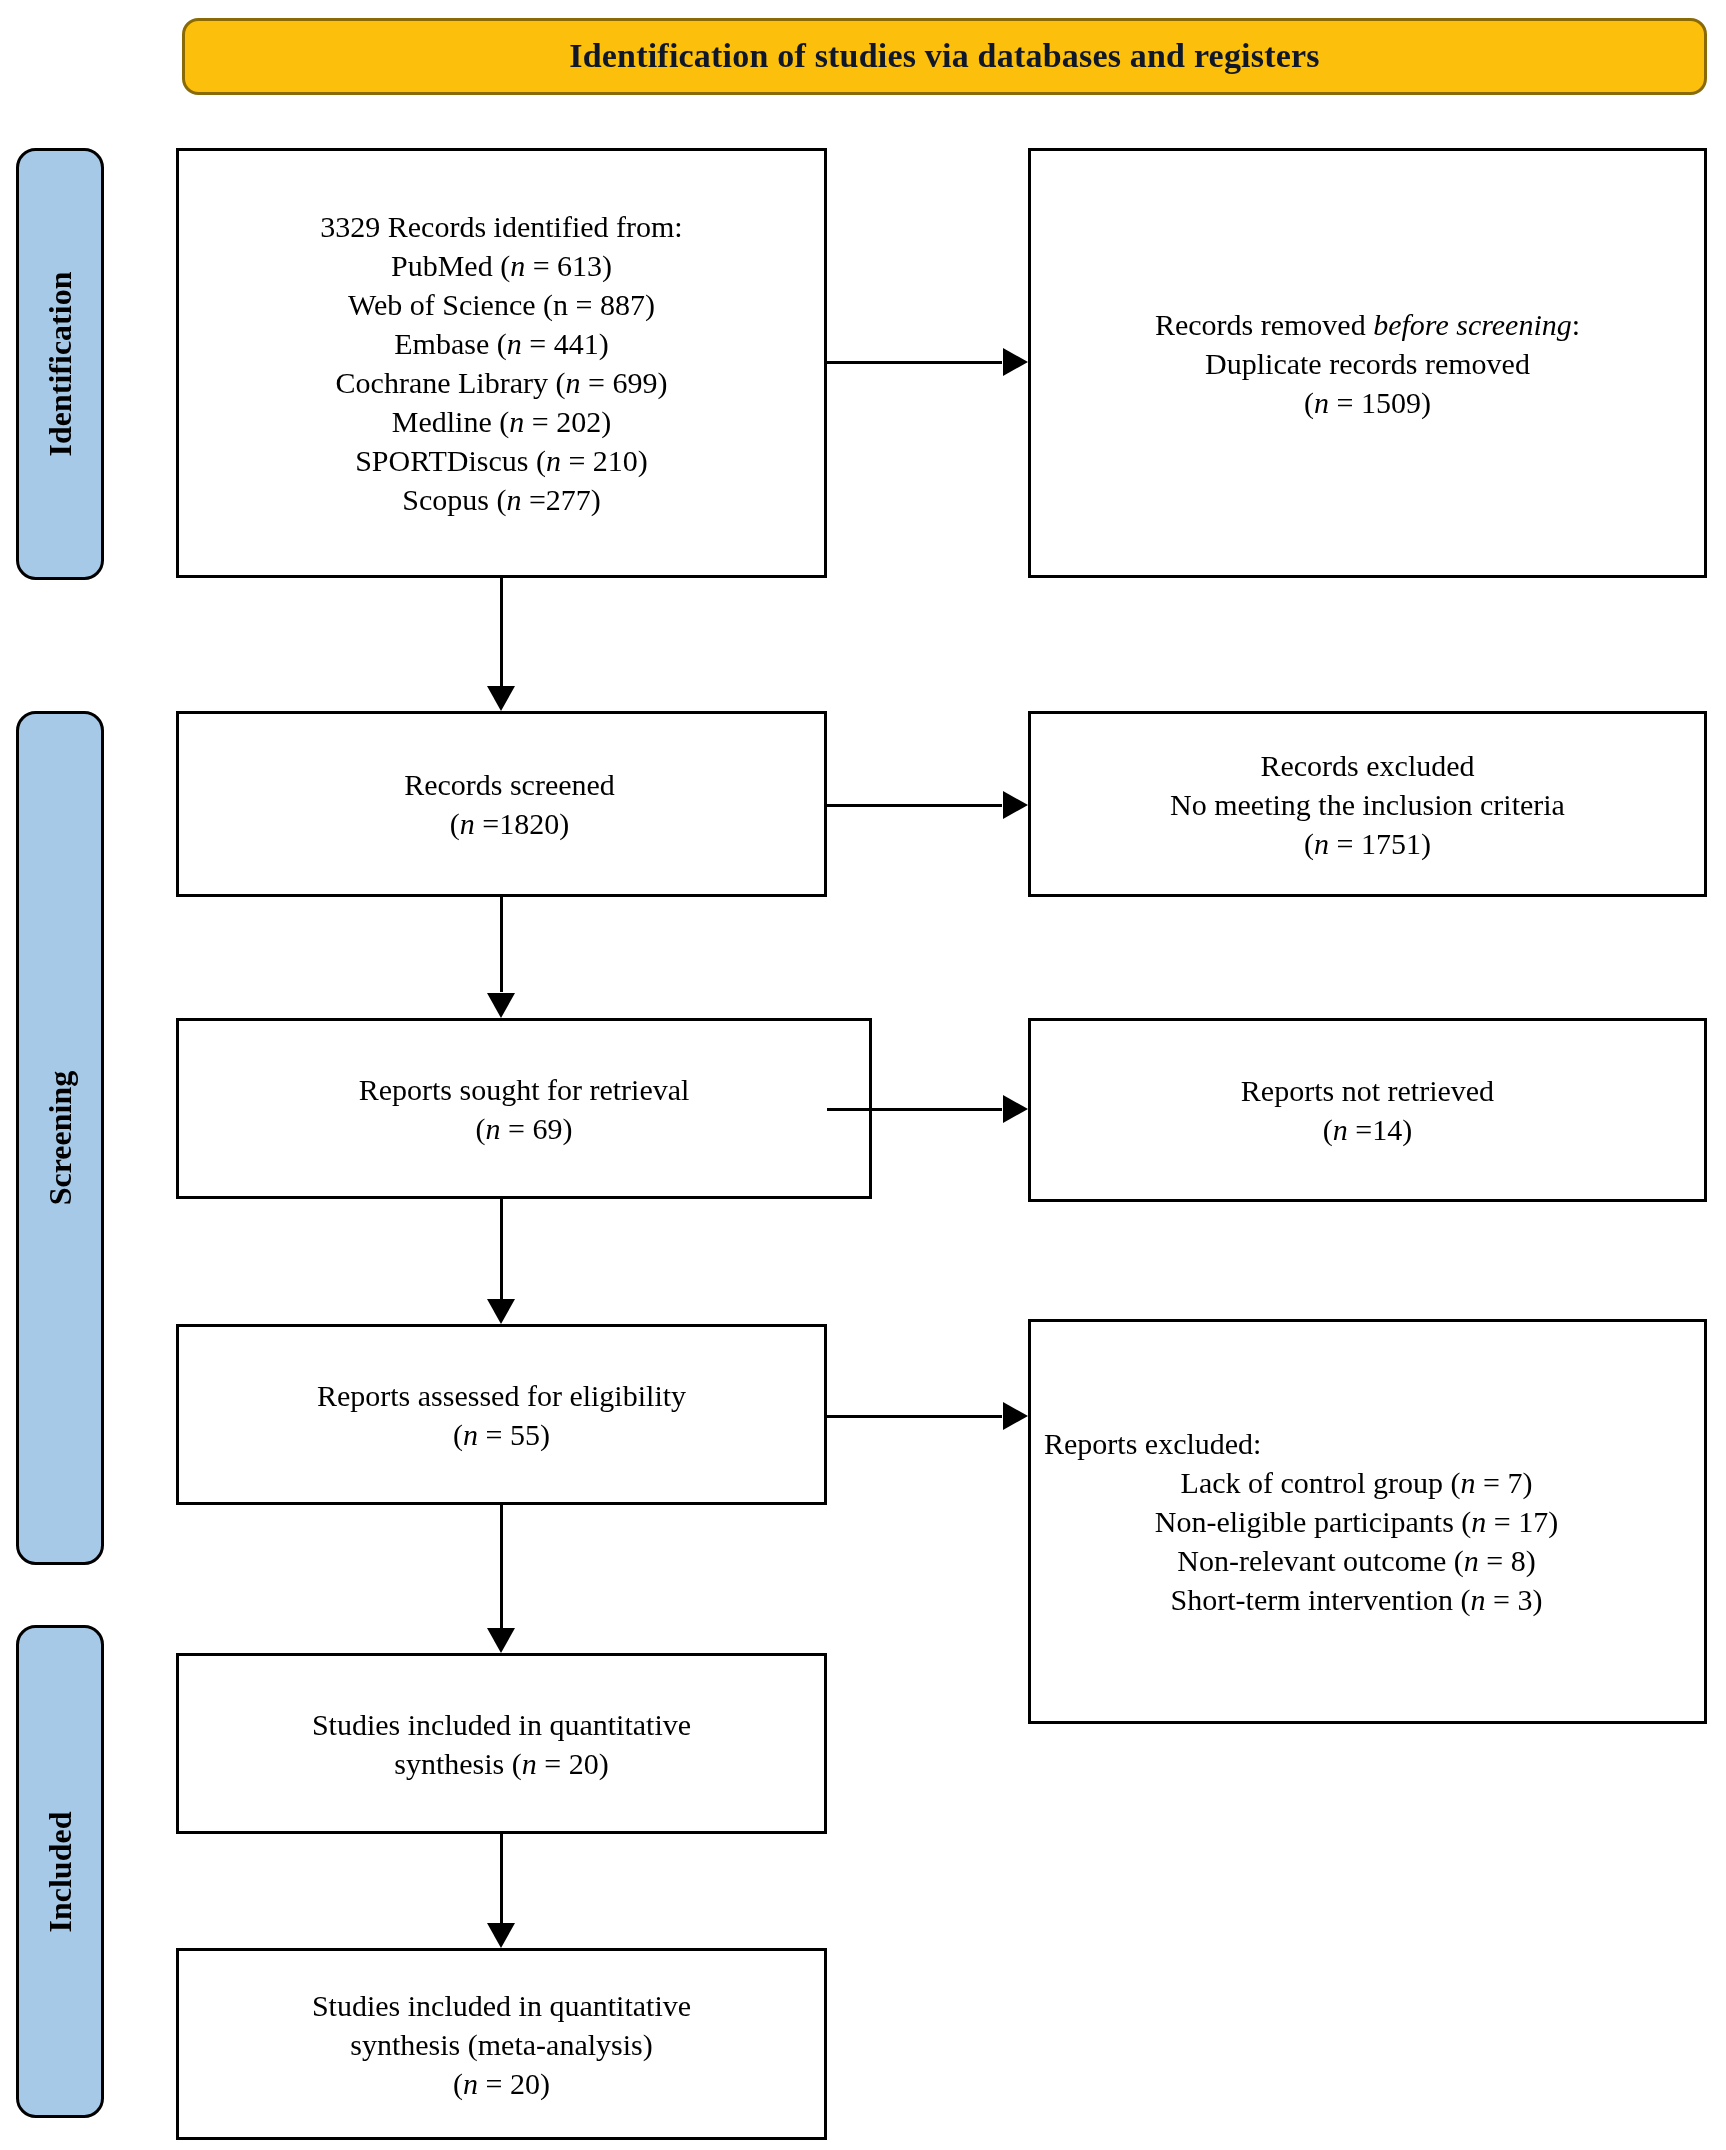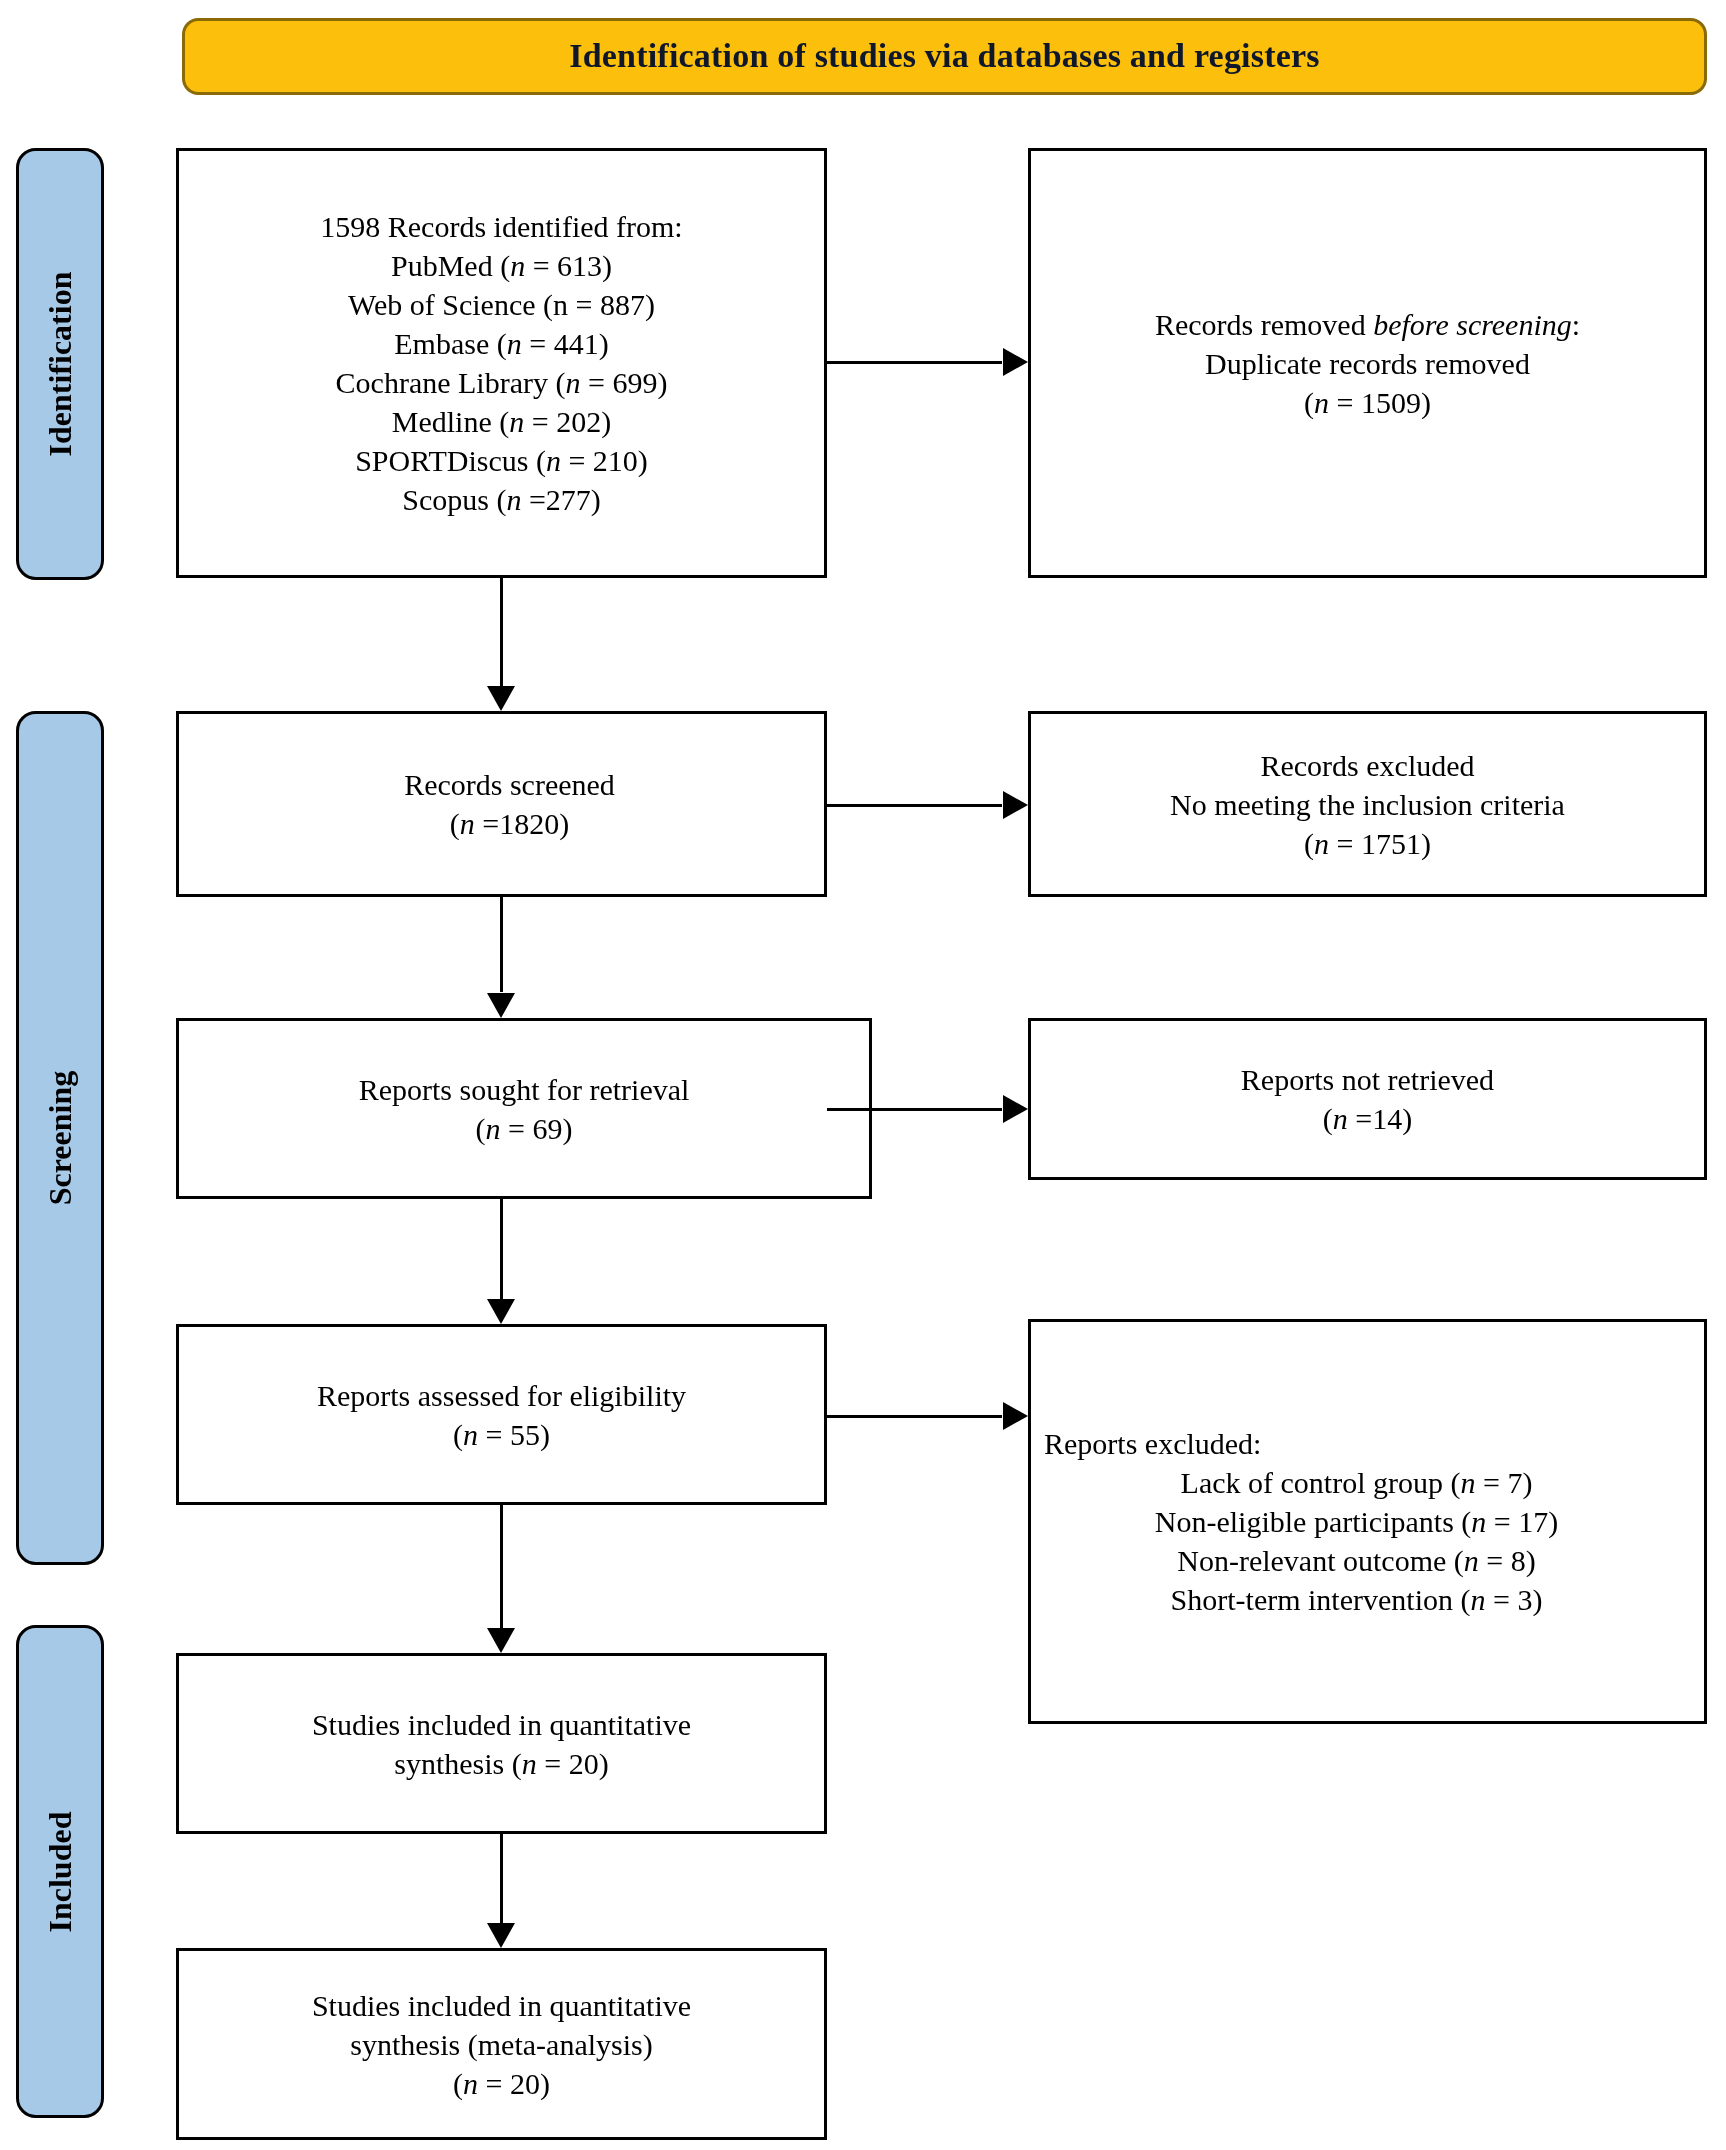--- a/index.html
+++ b/index.html
@@ -139,21 +139,21 @@
 
   <div class="stage-bar" style="left:16.4px; top:711px; width:88px; height:854px;">
     <span class="stage-label">Screening</span>
   </div>
 
   <div class="stage-bar" style="left:16.4px; top:1625px; width:88px; height:493px;">
     <span class="stage-label">Included</span>
   </div>
 
   <div class="pbox" style="left:176px; top:148px; width:651px; height:430px;">
-    <div class="line">1598 Records identified from:</div>
+    <div class="line">3329 Records identified from:</div>
     <div class="line">PubMed (<em>n</em> = 613)</div>
     <div class="line">Web of Science (n = 887)</div>
     <div class="line">Embase (<em>n</em> = 441)</div>
     <div class="line">Cochrane Library (<em>n</em> = 699)</div>
     <div class="line">Medline (<em>n</em> = 202)</div>
     <div class="line">SPORTDiscus (<em>n</em> = 210)</div>
     <div class="line">Scopus (<em>n</em> =277)</div>
   </div>
 
   <div class="pbox" style="left:1028px; top:148px; width:679px; height:430px;">
@@ -171,21 +171,21 @@
     <div class="line">Records excluded</div>
     <div class="line">No meeting the inclusion criteria</div>
     <div class="line">(<em>n</em> = 1751)</div>
   </div>
 
   <div class="pbox" style="left:176px; top:1018px; width:696px; height:181px;">
     <div class="line">Reports sought for retrieval</div>
     <div class="line">(<em>n</em> = 69)</div>
   </div>
 
-  <div class="pbox" style="left:1028px; top:1018px; width:679px; height:162px;">
+  <div class="pbox" style="left:1028px; top:1018px; width:679px; height:184px;">
     <div class="line">Reports not retrieved</div>
     <div class="line">(<em>n</em> =14)</div>
   </div>
 
   <div class="pbox" style="left:176px; top:1324px; width:651px; height:181px;">
     <div class="line">Reports assessed for eligibility</div>
     <div class="line">(<em>n</em> = 55)</div>
   </div>
 
   <div class="pbox left-align-block" style="left:1028px; top:1319px; width:679px; height:405px;">

